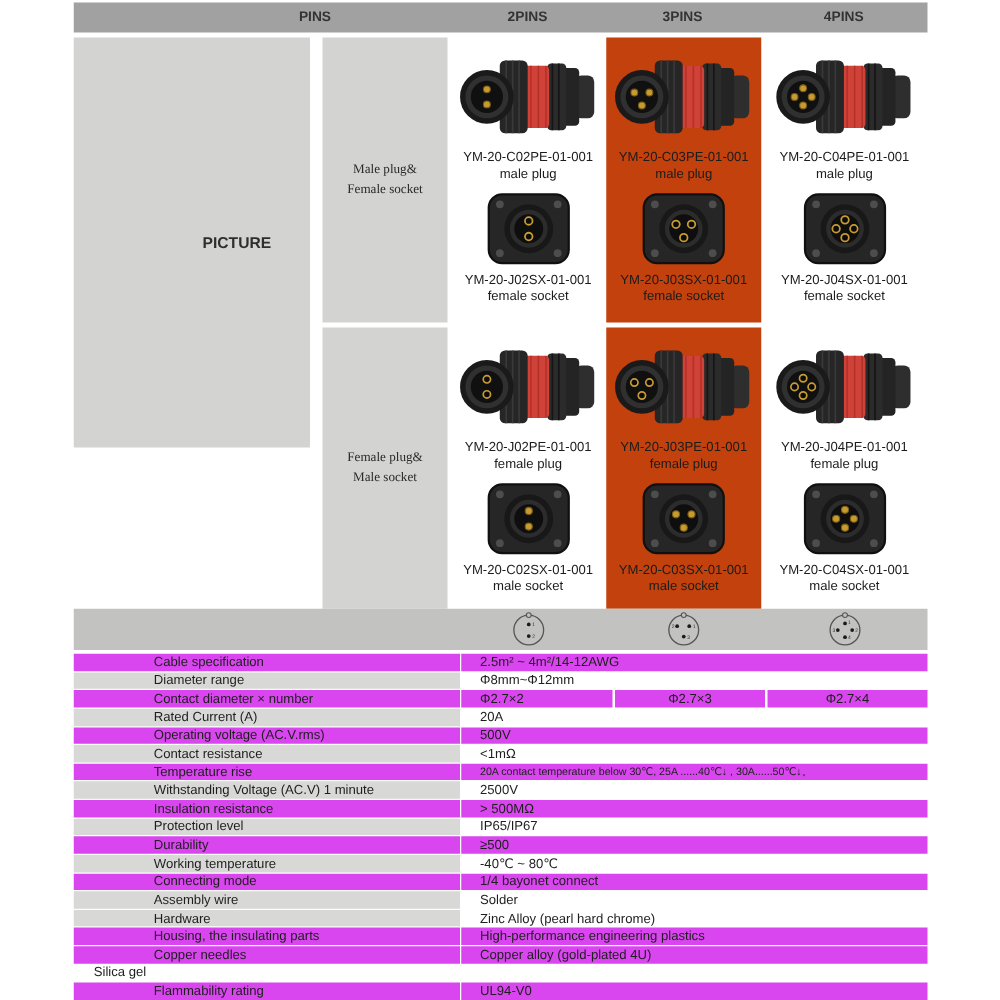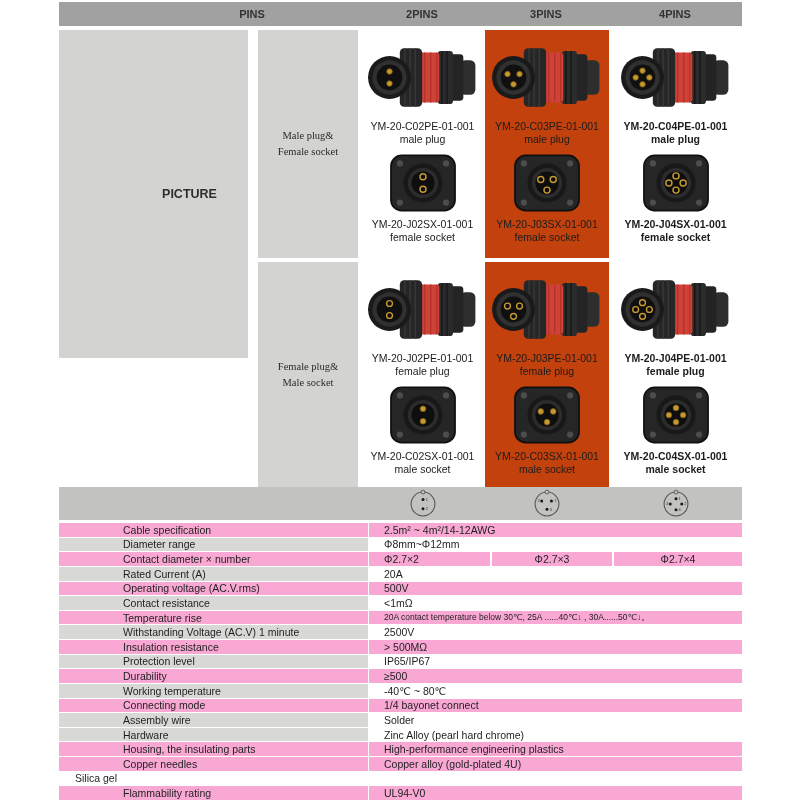--- a/index.html
+++ b/index.html
@@ -22,39 +22,39 @@
   .piccol{position:absolute;left:0;top:0;width:189px;height:328px;background:#d3d3d1;
     display:flex;align-items:center;justify-content:center;padding-left:72px;box-sizing:border-box;}
   .piccol span{font-size:12.5px;font-weight:700;color:#2e2e2e;}
   .rowlabel{position:absolute;left:199px;width:100px;background:#d3d3d1;
     display:flex;flex-direction:column;align-items:center;justify-content:center;
     font-size:10.5px;color:#2a2a2a;line-height:16px;font-family:Liberation Serif, serif;}
   .rl1{top:0;height:228px;} .rl2{top:232px;height:225px;}
   .pcell{position:absolute;display:flex;flex-direction:column;align-items:center;
     padding-top:8px;box-sizing:border-box;}
   .pr1{top:0;height:228px;} .pr2{top:232px;height:225px;}
-  .pc1{left:301px;width:125px;} .pc2{left:426px;width:124px;} .pc3{left:550px;width:133px;font-weight:bold;}
+  .pc1{left:301px;width:125px;} .pc2{left:426px;width:124px;} .pc3{left:550px;width:133px;}
   .pcell.mid{background:#c2410c;}
   .code{font-size:10.5px;color:#1c1c1c;line-height:13px;margin-top:3px;white-space:nowrap;}
   .ptype{font-size:10.5px;color:#1c1c1c;line-height:13px;margin-bottom:2px;}
   svg.plug{width:112px;height:79px;display:block;}
   svg.sock{width:86px;height:64px;display:block;margin-top:3px;}
   
   #pinband{position:absolute;left:59px;top:487px;width:683px;height:33px;background:#c2c2c0;}
   .pindiag{position:absolute;top:2px;width:30px;height:30px;}
   .pd1{left:349px;} .pd2{left:473px;} .pd3{left:602px;}
   
   #specs{position:absolute;left:59px;top:523px;width:683px;height:277px;
     display:flex;flex-direction:column;row-gap:1px;}
   .srow{display:flex;flex:1;min-height:0;}
   .slabel{width:309px;box-sizing:border-box;display:flex;align-items:center;
     padding-left:64px;font-size:10.5px;}
   .svalue{flex:1;box-sizing:border-box;display:flex;align-items:center;
     padding-left:15px;margin-left:1px;font-size:10.5px;}
-  .dark .slabel,.dark .svalue{background:#f9a8d4;}
+  .dark .slabel,.dark .svalue{background:#d946ef;}
   .light .slabel{background:#d8d8d6;text-align:right;}
   .light .svalue{background:#ffffff;}
   .tinyval{font-size:8.5px;}
   .split .svalue.c1{flex:0 0 121px;}
   .split .svalue.c2{flex:0 0 120px;margin-left:2px;justify-content:center;padding-left:0;}
   .split .svalue.c3{flex:1;margin-left:2px;justify-content:center;padding-left:0;}
   .pins-gold circle{fill:#c89b30;stroke:#7c5d15;stroke-width:1;}
   .holes-gold circle{fill:#0b0b0b;stroke:#c89b30;stroke-width:1.6;}
   #defs-holder{position:absolute;width:0;height:0;overflow:hidden;}
 </style>

